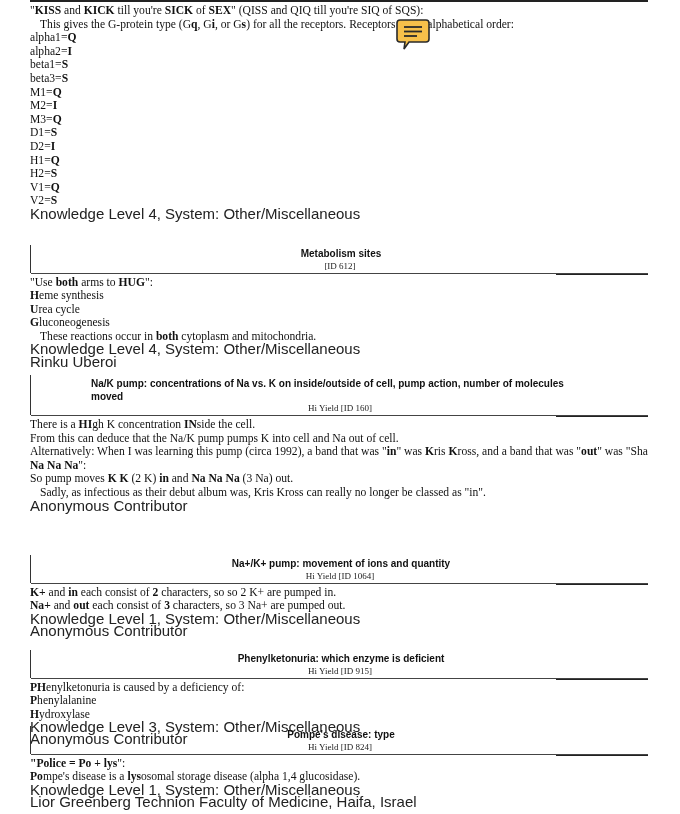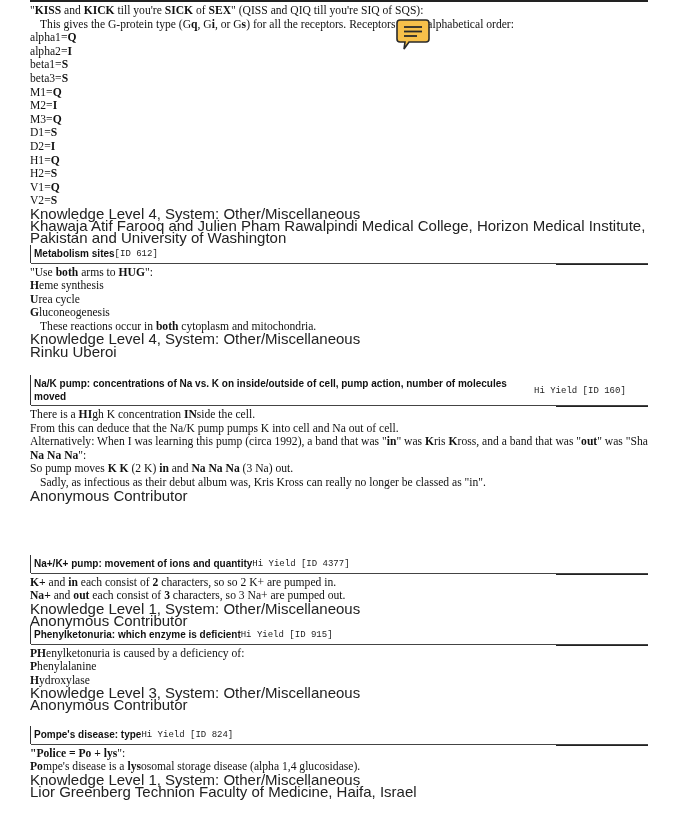--- a/index.html
+++ b/index.html
@@ -3,25 +3,25 @@
 <meta charset="utf-8">
 <style>
   html, body { margin: 0; padding: 0; background: #ffffff; }
   body { width: 680px; height: 814px; position: relative; overflow: hidden; color: #111; }
   .topline { position: absolute; left: 30px; top: 0; width: 618px; height: 2px; background: #222; }
   .serif { font-family: "Liberation Serif", "DejaVu Serif", serif; font-size: 11.6px; line-height: 13.6px; }
   .sans { font-family: "Liberation Sans", "DejaVu Sans", sans-serif; font-size: 15px; line-height: 12.2px; color: #222; }
   .indent { padding-left: 10px; }
   b { font-weight: bold; }
   .entry { position: absolute; left: 30px; width: 618px; }
-  .hdr { position: relative; border-left: 1px solid #333; padding: 3px 0 2px 3px; display: flex; justify-content: flex-start; align-items: center; }
+  .hdr { position: relative; border-left: 1px solid #333; padding: 3px 0 2px 3px; display: flex; justify-content: flex-start; align-items: center; flex-direction: column; }
   .hdr::after { content: ""; position: absolute; left: 0; right: 0; bottom: -1px; height: 1px; background: #444; }
   .hdr::before { content: ""; position: absolute; right: 0; width: 92px; bottom: -2px; height: 2px; background: #222; }
   .hdr-title { font-family: "Liberation Sans", "DejaVu Sans", sans-serif; font-weight: bold; font-size: 10px; line-height: 12.5px; color: #111; max-width: 500px; }
-  .hdr-meta { font-family: Liberation Mono, monospace; font-size: 9px; color: #222; white-space: nowrap; padding-right: 2px; }
+  .hdr-meta { font-family: Liberation Serif, serif; font-size: 9px; color: #222; white-space: nowrap; padding-right: 2px; }
   .body { margin-top: 3px; }
   .note-icon { position: absolute; left: 395px; top: 18px; width: 36px; height: 34px; }
 </style>
 </head>
 <body>
 
 <div class="topline"></div>
 
 <div class="entry" style="top:4px;">
   <div class="serif" id="fe-mnemonic"><span>"</span><b>KISS</b><span> and </span><b>KICK</b><span> till you're </span><b>SICK</b><span> of </span><b>SEX</b><span>" (QISS and QIQ till you're SIQ of SQS):</span></div>
@@ -35,21 +35,20 @@
       <div class="serif"><span>M2=</span><b>I</b></div>
       <div class="serif"><span>M3=</span><b>Q</b></div>
       <div class="serif"><span>D1=</span><b>S</b></div>
       <div class="serif"><span>D2=</span><b>I</b></div>
       <div class="serif"><span>H1=</span><b>Q</b></div>
       <div class="serif"><span>H2=</span><b>S</b></div>
       <div class="serif"><span>V1=</span><b>Q</b></div>
       <div class="serif"><span>V2=</span><b>S</b></div>
     </div>
   <div class="sans">Knowledge Level 4, System: Other/Miscellaneous</div>
-  <div class="sans">Khawaja Atif Farooq and Julien Pham  Rawalpindi Medical College, Horizon Medical Institute, Pakistan and University of Washington</div>
 </div>
 
 <div class="note-icon">
   <svg width="36" height="34" viewBox="0 0 36 34">
     <path id="note-path" d="M5 2 H31 Q34 2 34 5 V21 Q34 24 31 24 H14 L9 31 L10 24 H5 Q2 24 2 21 V5 Q2 2 5 2 Z" stroke-width="1.6" fill="#f7c04a" stroke="#2a2a2a"></path>
     <line x1="9" y1="9" x2="27" y2="9" stroke="#2a2a2a" stroke-width="1.8"></line>
     <line x1="9" y1="13.5" x2="27" y2="13.5" stroke="#2a2a2a" stroke-width="1.8"></line>
     <line x1="9" y1="18" x2="22" y2="18" stroke="#2a2a2a" stroke-width="1.8"></line>
   </svg>
 </div>
@@ -80,30 +79,30 @@
         <div class="serif"><span>From this can deduce that the Na/K pump pumps K into cell and Na out of cell.</span></div>
         <div class="serif"><span>Alternatively: When I was learning this pump (circa 1992), a band that was "</span><b>in</b><span>" was </span><b>K</b><span>ris </span><b>K</b><span>ross, and a band that was "</span><b>out</b><span>" was "Sha </span><b>Na Na Na</b><span>":</span></div>
         <div class="serif"><span>So pump moves </span><b>K K</b><span> (2 K) </span><b>in</b><span> and </span><b>Na Na Na</b><span> (3 Na) out.</span></div>
         <div class="serif indent"><span>Sadly, as infectious as their debut album was, Kris Kross can really no longer be classed as "in".</span></div>
         <div class="sans">Anonymous Contributor</div>
       </div>
     </div>
     <div class="entry" style="top: 555px;">
       <div class="hdr">
         <div class="hdr-title">Na+/K+ pump: movement of ions and quantity</div>
-        <div class="hdr-meta">Hi Yield  [ID 4377]</div>
+        <div class="hdr-meta">Hi Yield  [ID 1064]</div>
       </div>
       <div class="body">
         <div class="serif"><b>K+</b><span> and </span><b>in</b><span> each consist of </span><b>2</b><span> characters, so so 2 K+ are pumped in.</span></div>
         <div class="serif"><b>Na+</b><span> and </span><b>out</b><span> each consist of </span><b>3</b><span> characters, so 3 Na+ are pumped out.</span></div>
         <div class="sans">Knowledge Level 1, System: Other/Miscellaneous</div>
         <div class="sans">Anonymous Contributor</div>
       </div>
     </div>
-    <div class="entry" style="top: 626px;">
+    <div class="entry" style="top: 650px;">
       <div class="hdr">
         <div class="hdr-title">Phenylketonuria: which enzyme is deficient</div>
         <div class="hdr-meta">Hi Yield  [ID 915]</div>
       </div>
       <div class="body">
         <div class="serif"><b>PH</b><span>enylketonuria is caused by a deficiency of:</span></div>
         <div class="serif"><b>P</b><span>henylalanine</span></div>
         <div class="serif"><b>H</b><span>ydroxylase</span></div>
         <div class="sans">Knowledge Level 3, System: Other/Miscellaneous</div>
         <div class="sans">Anonymous Contributor</div>

